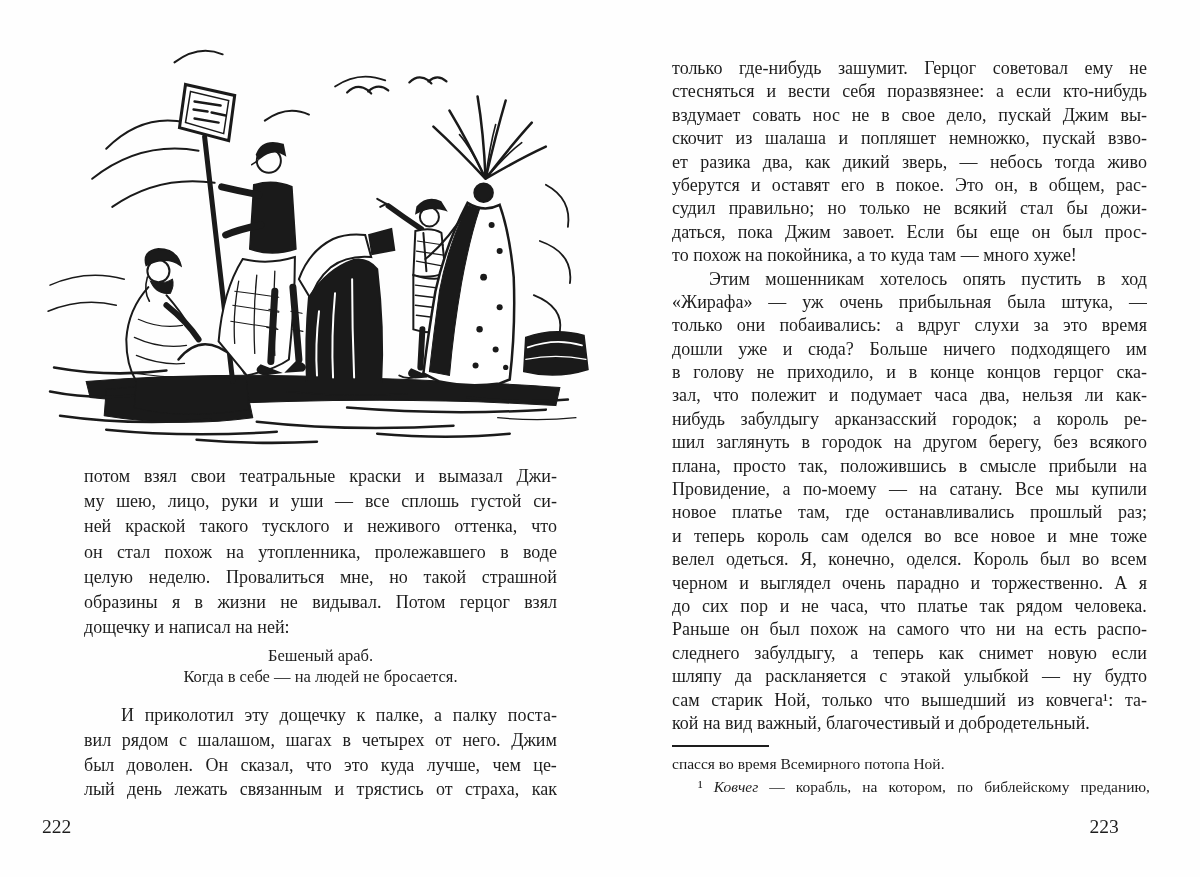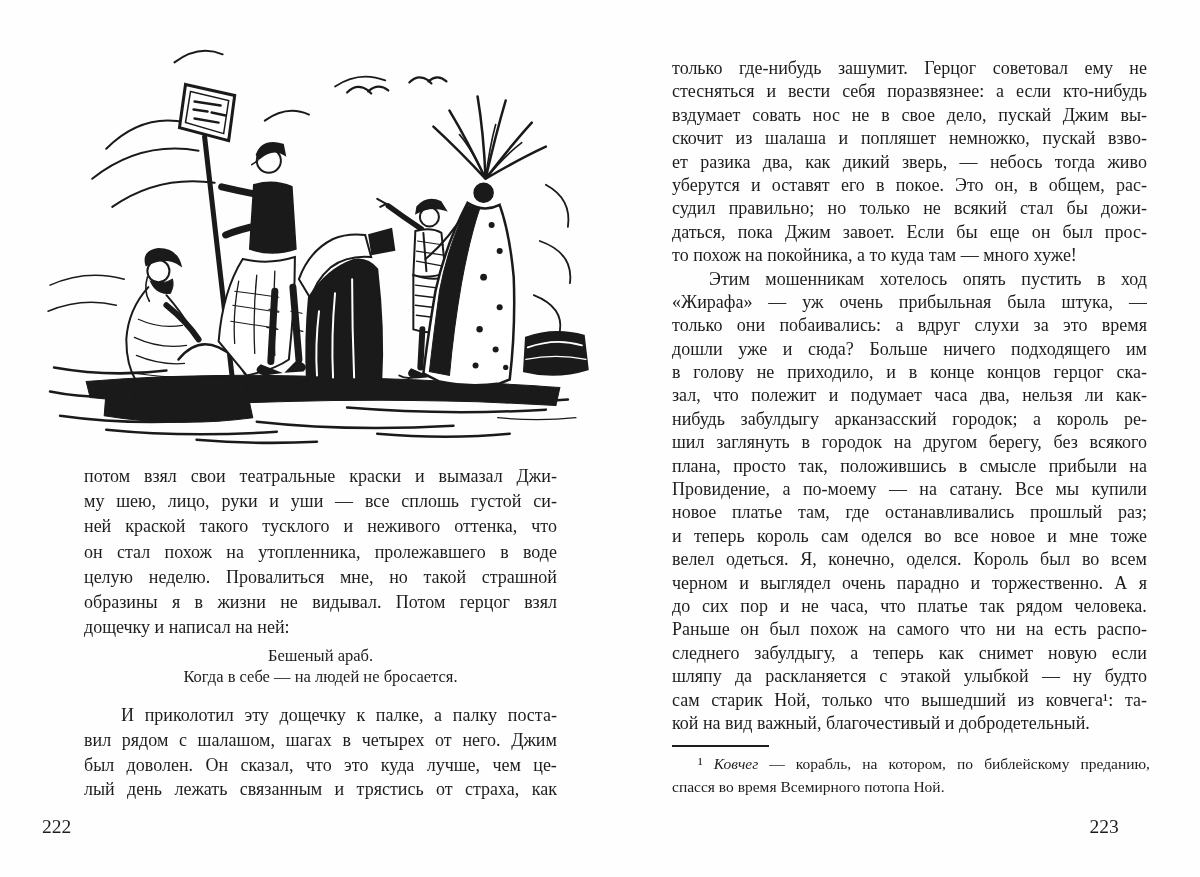--- a/index.html
+++ b/index.html
@@ -592,21 +592,21 @@
             <span>та-</span>
           </div>
         </div>
       <div class="line end">кой на вид важный, благочестивый и добродетельный.</div>
     </div>
   </div>
 
   <div id="r-sep" class="abs"></div>
 
   <div id="r-footnote" class="abs">
+    <div class="fnline">спасся во время Всемирного потопа Ной.</div>
     <div class="fnline j">
       <span class="fn-indent"></span><span>¹ </span><i>Ковчег</i><span> — корабль, на котором, по библейскому преданию,</span>
     </div>
-    <div class="fnline">спасся во время Всемирного потопа Ной.</div>
   </div>
 
   <div id="r-pagenum" class="abs pagenum">223</div>
 
 </div>
 
 </body></html>

